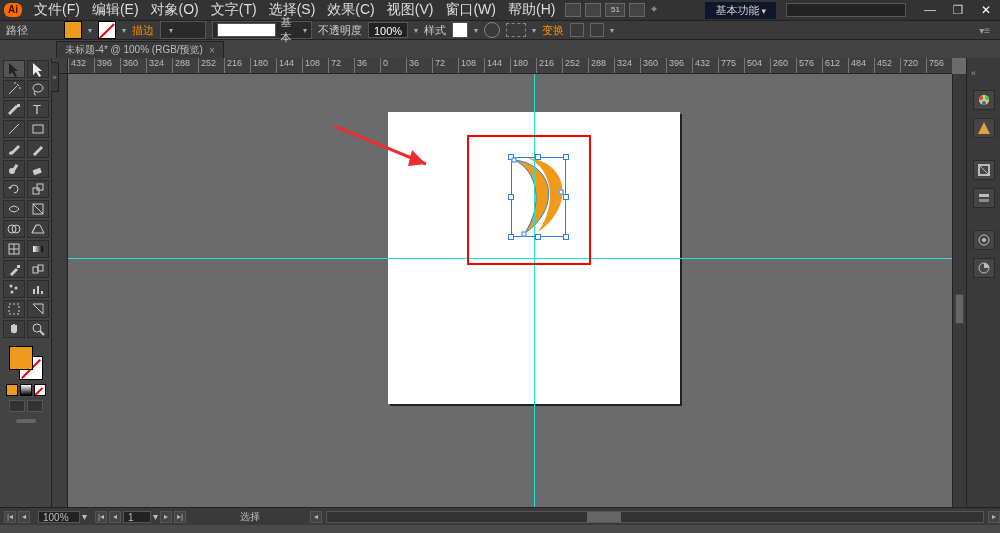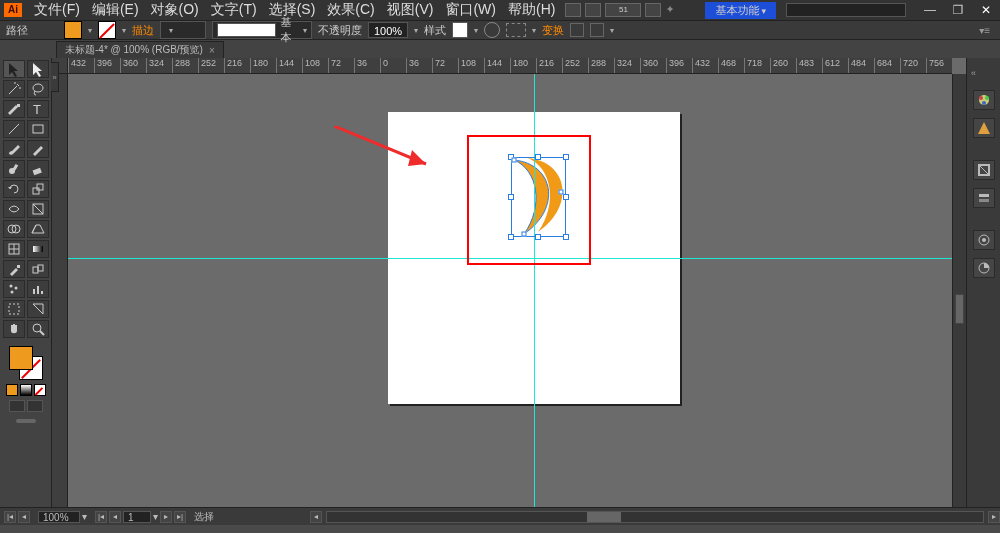--- a/index.html
+++ b/index.html
@@ -1,24 +1,24 @@
 <!DOCTYPE html>
 <html><head>
 <meta charset="utf-8">
 <style>
 * { margin: 0; padding: 0; box-sizing: border-box; font-family: "Microsoft YaHei", sans-serif; }
 html, body { width: 1000px; height: 533px; overflow: hidden; background: #4a4a4a; color: #ccc; font-size: 11px; user-select: none; }
 
 
 .menubar { height: 20px; background: #333; display: flex; align-items: center; padding-left: 4px; }
-.menubar .ai-logo { width: 18px; height: 14px; background: #ff6a00; color: #3a0d00; font-weight: bold; font-size: 10px; text-align: center; line-height: 14px; margin-right: 6px; border-radius: 0; }
+.menubar .ai-logo { width: 18px; height: 14px; background: #ff6a00; color: #3a0d00; font-weight: bold; font-size: 10px; text-align: center; line-height: 14px; margin-right: 6px; border-radius: 6px; }
 .menubar .menu-item { padding: 0 6px; font-size: 14px; color: #ddd; cursor: default; }
 .menubar .mini-icon { width: 16px; height: 14px; border: 1px solid #666; margin-left: 4px; background: #444; }
 .menubar .spacer { flex: 1; }
-.menubar .workspace { background: #1d4ed8; padding: 1px 10px; font-size: 11px; }
+.menubar .workspace { background: #0f172a; padding: 1px 10px; font-size: 11px; }
 .menubar .chev { margin-left:2px; font-size:9px; }
 .menubar .search { width: 120px; height: 14px; background: #222; border: 1px solid #555; margin: 0 10px; }
 .menubar .winctl { width: 28px; text-align: center; font-size: 12px; color: #ccc; }
 .menubar .winctl.close { color: #fff; }
 
 
 .controlbar { height: 20px; background: #3a3a3a; border-top: 1px solid #222; border-bottom: 1px solid #222; display: flex; align-items: center; padding: 0 6px; gap: 6px; font-size: 11px; }
 .controlbar .label { color: #ccc; }
 .controlbar .swatch { width: 18px; height: 18px; }
 .controlbar .orange { background: #ee9a1f; border: 1px solid #000; }
@@ -105,21 +105,21 @@
   <div class="menu-item">编辑(E)</div>
   <div class="menu-item">对象(O)</div>
   <div class="menu-item">文字(T)</div>
   <div class="menu-item">选择(S)</div>
   <div class="menu-item">效果(C)</div>
   <div class="menu-item">视图(V)</div>
   <div class="menu-item">窗口(W)</div>
   <div class="menu-item">帮助(H)</div>
   <div class="mini-icon"></div>
   <div class="mini-icon"></div>
-  <div class="mini-icon" style="width:36px;text-align:center;line-height:12px;font-size:8px;color:#ccc;">51</div>
+  <div class="mini-icon" style="width:20px;text-align:center;line-height:12px;font-size:8px;color:#ccc;">51</div>
   <div class="mini-icon"></div>
   <div class="mini-icon" style="border:none;background:none;color:#888;">✦</div>
   <div class="spacer"></div>
   <div class="workspace">
     <span>基本功能</span><span class="chev">▾</span>
   </div>
   <div class="search"></div>
   <div class="winctl">—</div>
   <div class="winctl">❐</div>
   <div class="winctl close">✕</div>
@@ -564,27 +564,27 @@
           <div class="tick">108</div>
           <div class="tick">144</div>
           <div class="tick">180</div>
           <div class="tick">216</div>
           <div class="tick">252</div>
           <div class="tick">288</div>
           <div class="tick">324</div>
           <div class="tick">360</div>
           <div class="tick">396</div>
           <div class="tick">432</div>
-          <div class="tick">468</div>
-          <div class="tick">718</div>
+          <div class="tick">775</div>
+          <div class="tick">504</div>
           <div class="tick">260</div>
-          <div class="tick">483</div>
+          <div class="tick">576</div>
           <div class="tick">612</div>
           <div class="tick">484</div>
-          <div class="tick">684</div>
+          <div class="tick">452</div>
           <div class="tick">720</div>
           <div class="tick">756</div>
         </div>
     </div>
     <div class="ruler-v"></div>
     <div class="vscroll">
         <div class="thumb"></div>
       </div>
 
     <div class="viewport">
@@ -678,21 +678,21 @@
     <span class="chev">▾</span>
   </div>
   <div class="seg">
     <div class="nav-btn">|◂</div>
     <div class="nav-btn">◂</div>
     <div class="input-like" style="width:28px">1</div>
     <span class="chev">▾</span>
     <div class="nav-btn">▸</div>
     <div class="nav-btn">▸|</div>
   </div>
-  <div class="seg" style="width:120px; ">
+  <div class="seg" style="width:120px; justify-content:center;">
     <span>选择</span>
   </div>
   <div class="nav-btn">◂</div>
   <div class="hscroll">
       <div class="thumb"></div>
     </div>
   <div class="nav-btn">▸</div>
 </div>
 
 </body></html>

